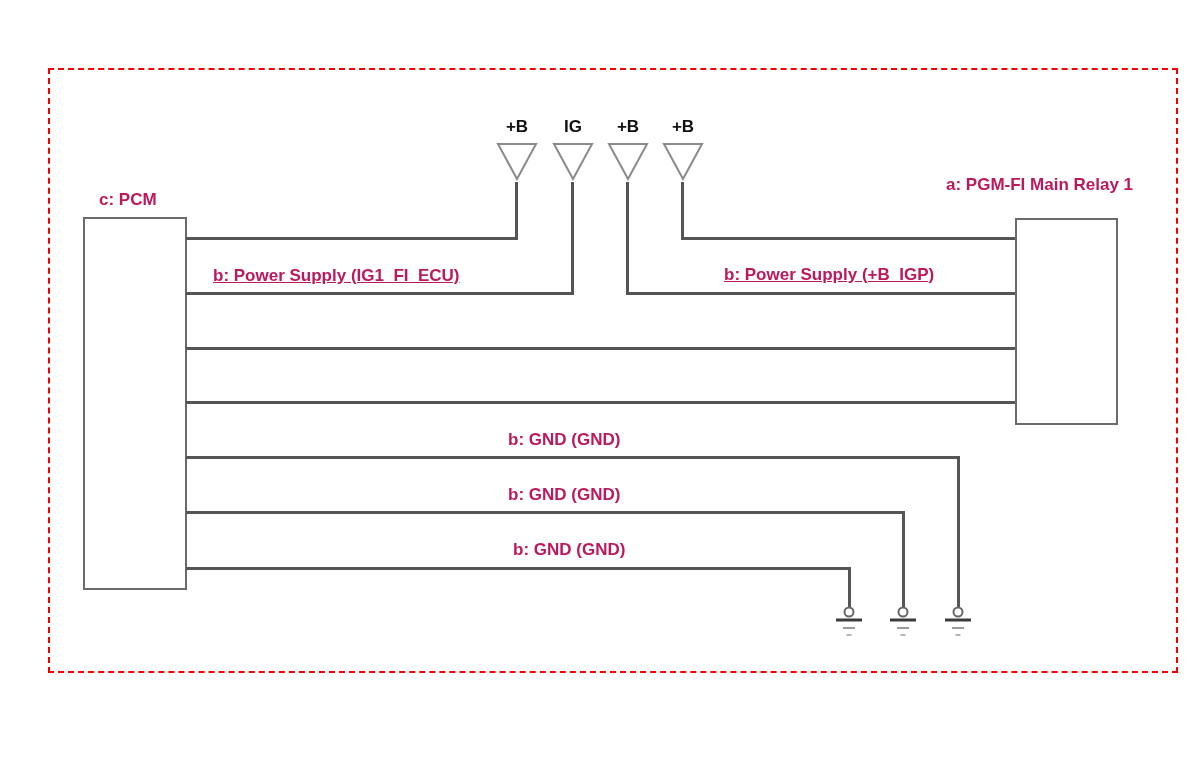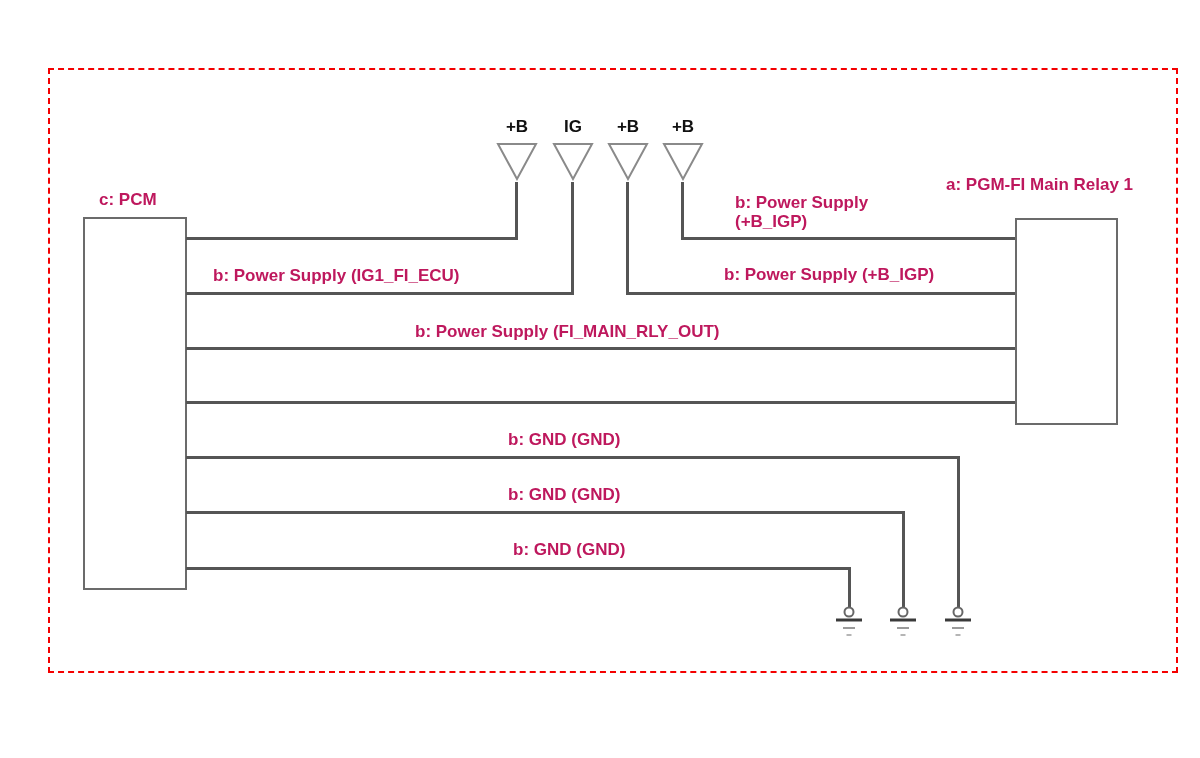--- a/index.html
+++ b/index.html
@@ -38,23 +38,23 @@
     color: #be185d;
     font-weight: bold;
     font-size: 17px;
     line-height: 19px;
     white-space: nowrap;
   }
   #pcm-label   { left: 99px;  top: 190px; }
   #relay-label { left: 946px; top: 175px; text-align: right; }
 
   #lbl-b-vbu        { left: 225px; top: 211px; }
-  #lbl-ig1-fi-ecu   { left: 213px; top: 266px; }
+  #lbl-ig1-fi-ecu   { left: 213px; top: 266px; text-decoration: underline; }
   #lbl-b-igp-2line  { left: 735px; top: 193px; }
-  #lbl-b-igp-single { left: 724px; top: 265px; }
+  #lbl-b-igp-single { left: 724px; top: 265px; text-decoration: underline; }
   #lbl-rly-out      { left: 415px; top: 322px; }
   #lbl-rly-cl       { left: 415px; top: 376px; }
   #lbl-gnd-1        { left: 508px; top: 430px; }
   #lbl-gnd-2        { left: 508px; top: 485px; }
   #lbl-gnd-3        { left: 513px; top: 540px; }
 
   .wire {
     position: absolute;
     background: #555555;
   }
@@ -160,26 +160,21 @@
   <div id="wire-rly-out" class="wire h"></div>
   <div id="wire-rly-cl" class="wire h"></div>
   <div id="wire-gnd1-h" class="wire h"></div>
   <div id="wire-gnd2-h" class="wire h"></div>
   <div id="wire-gnd3-h" class="wire h"></div>
   <div id="wire-gnd1-v" class="wire v"></div>
   <div id="wire-gnd2-v" class="wire v"></div>
   <div id="wire-gnd3-v" class="wire v"></div>
 
   <div id="lbl-ig1-fi-ecu" class="lbl">b: Power Supply (IG1_FI_ECU)</div>
-  <div id="lbl-b-igp-2line" class="lbl">
-    <span style="display:block">b: Power Supply</span>
-    <span style="display:block">(+B_IGP)</span>
-  </div>
   <div id="lbl-b-igp-single" class="lbl">b: Power Supply (+B_IGP)</div>
-  <div id="lbl-rly-out" class="lbl">b: Power Supply (FI_MAIN_RLY_OUT)</div>
   <div id="lbl-gnd-1" class="lbl">b: GND (GND)</div>
   <div id="lbl-gnd-2" class="lbl">b: GND (GND)</div>
   <div id="lbl-gnd-3" class="lbl">b: GND (GND)</div>
 
   <div id="ground-1" class="ground">
     <svg width="30" height="34" viewBox="0 0 30 34">
       <circle cx="15" cy="6" r="4.5" fill="#ffffff" stroke="#666666" stroke-width="2"></circle>
       <line x1="2" y1="14" x2="28" y2="14" stroke="#3a3a3a" stroke-width="3"></line>
       <line x1="9" y1="22" x2="21" y2="22" stroke="#9a9a9a" stroke-width="2"></line>
       <line x1="12.5" y1="29" x2="17.5" y2="29" stroke="#b5b5b5" stroke-width="2"></line>

